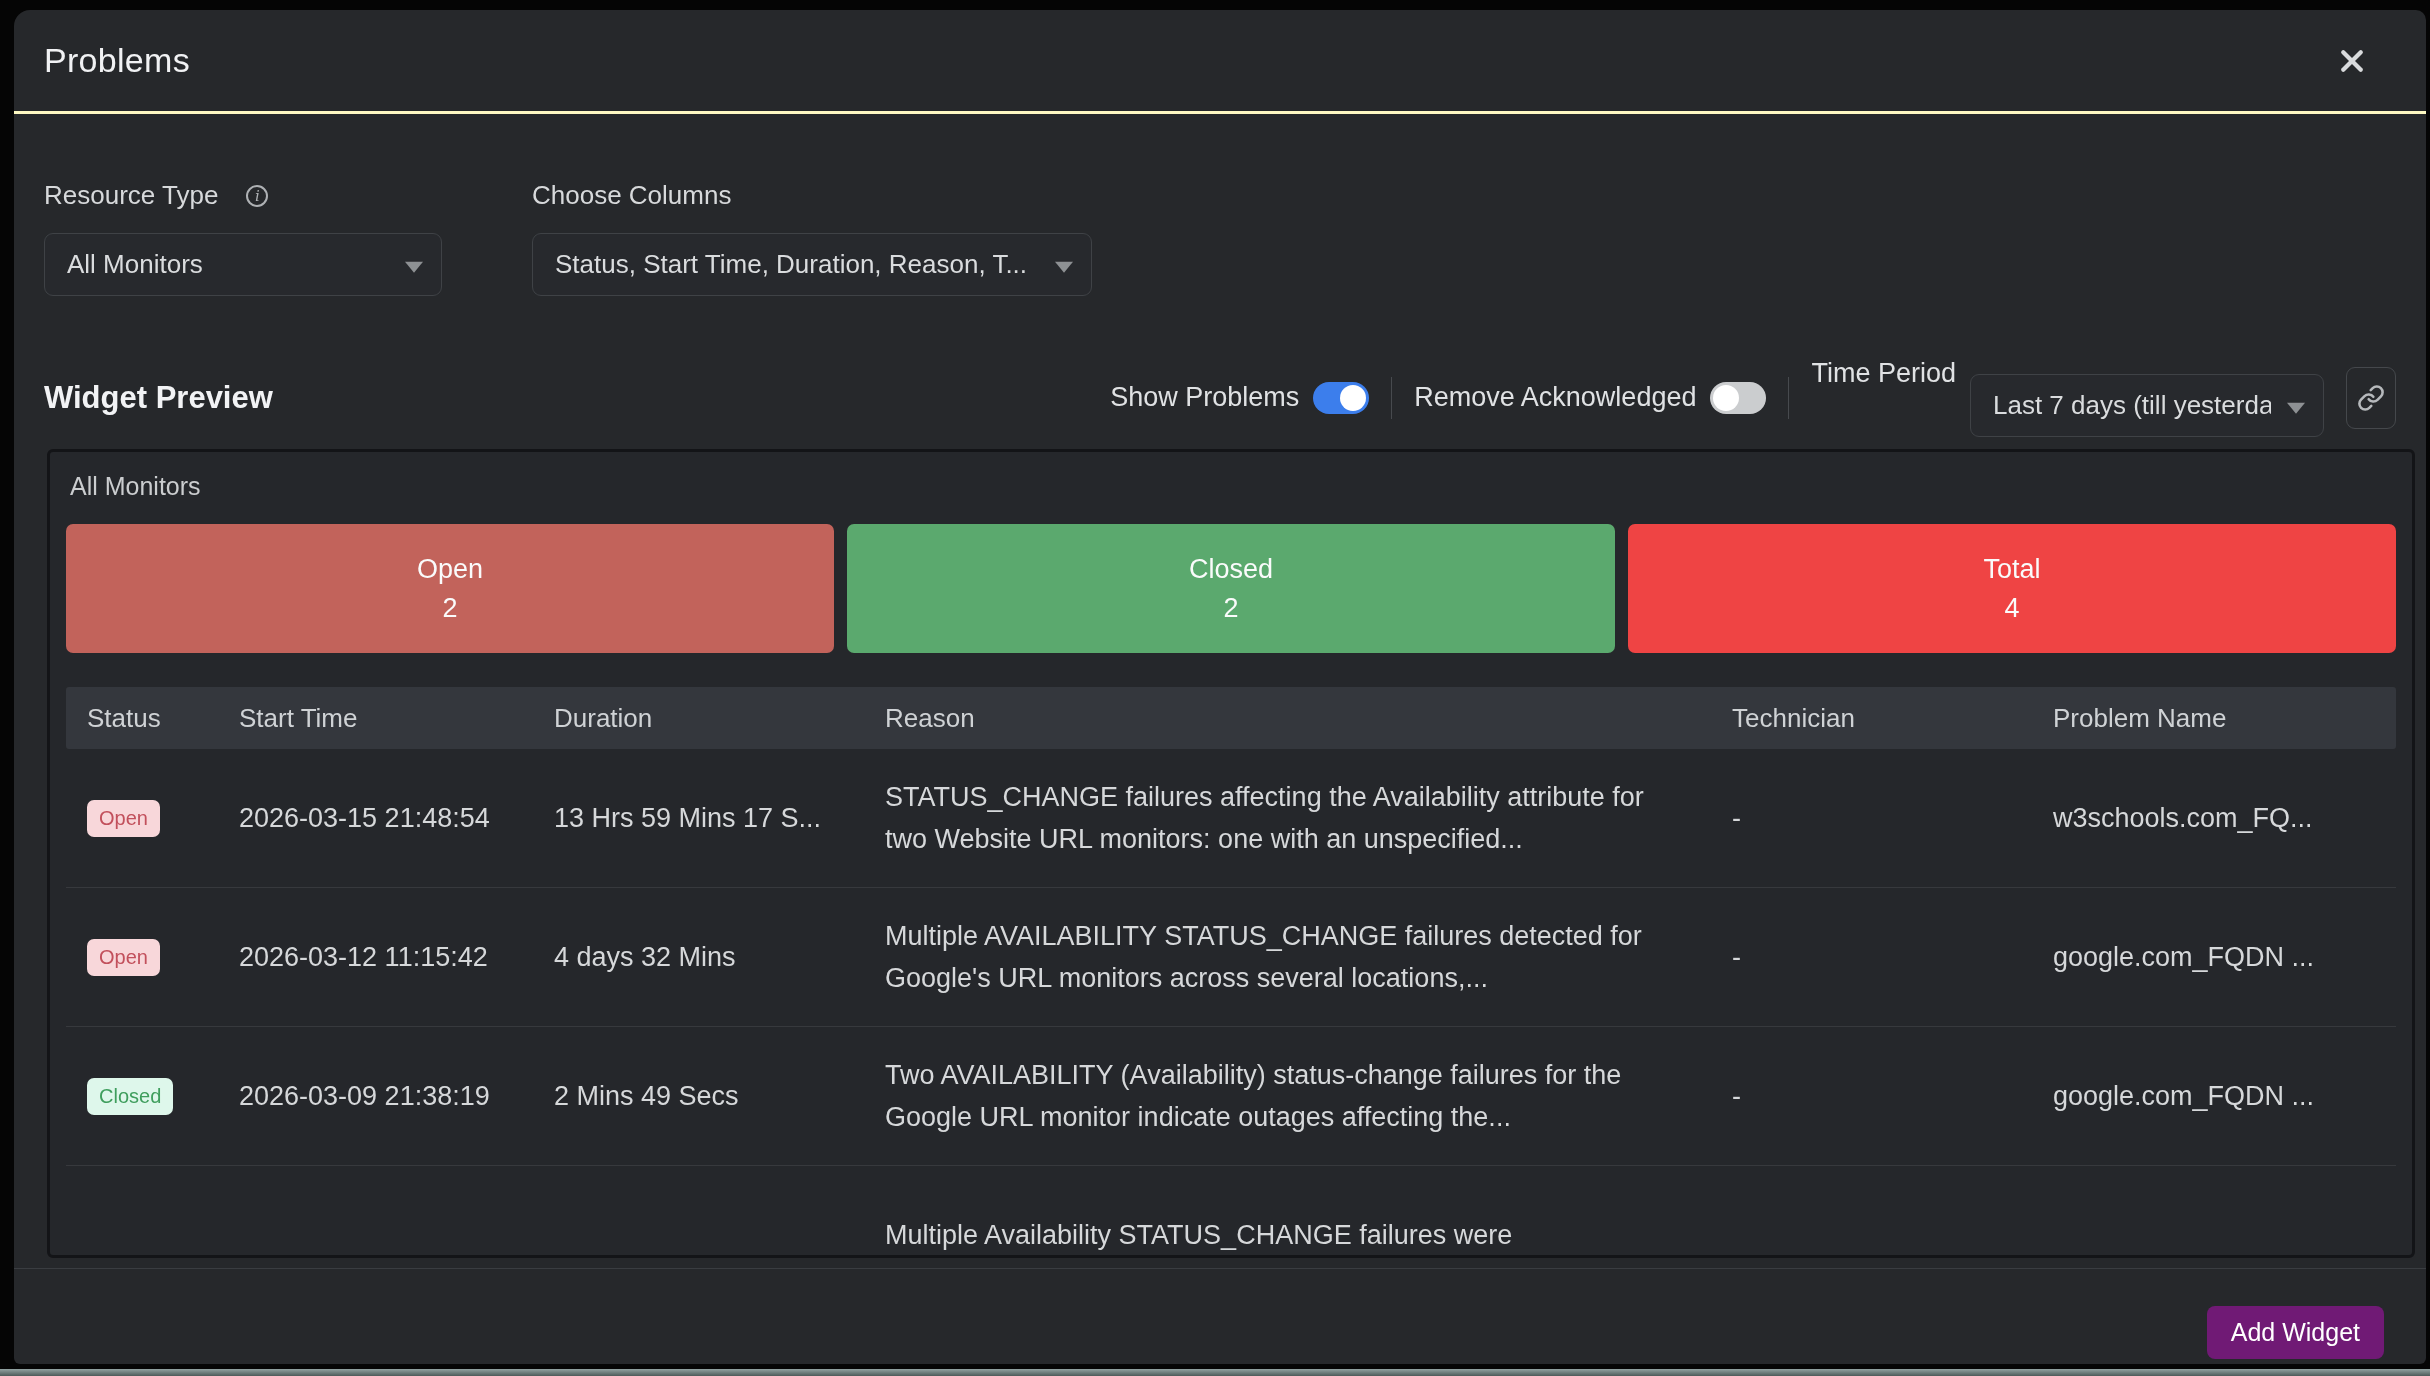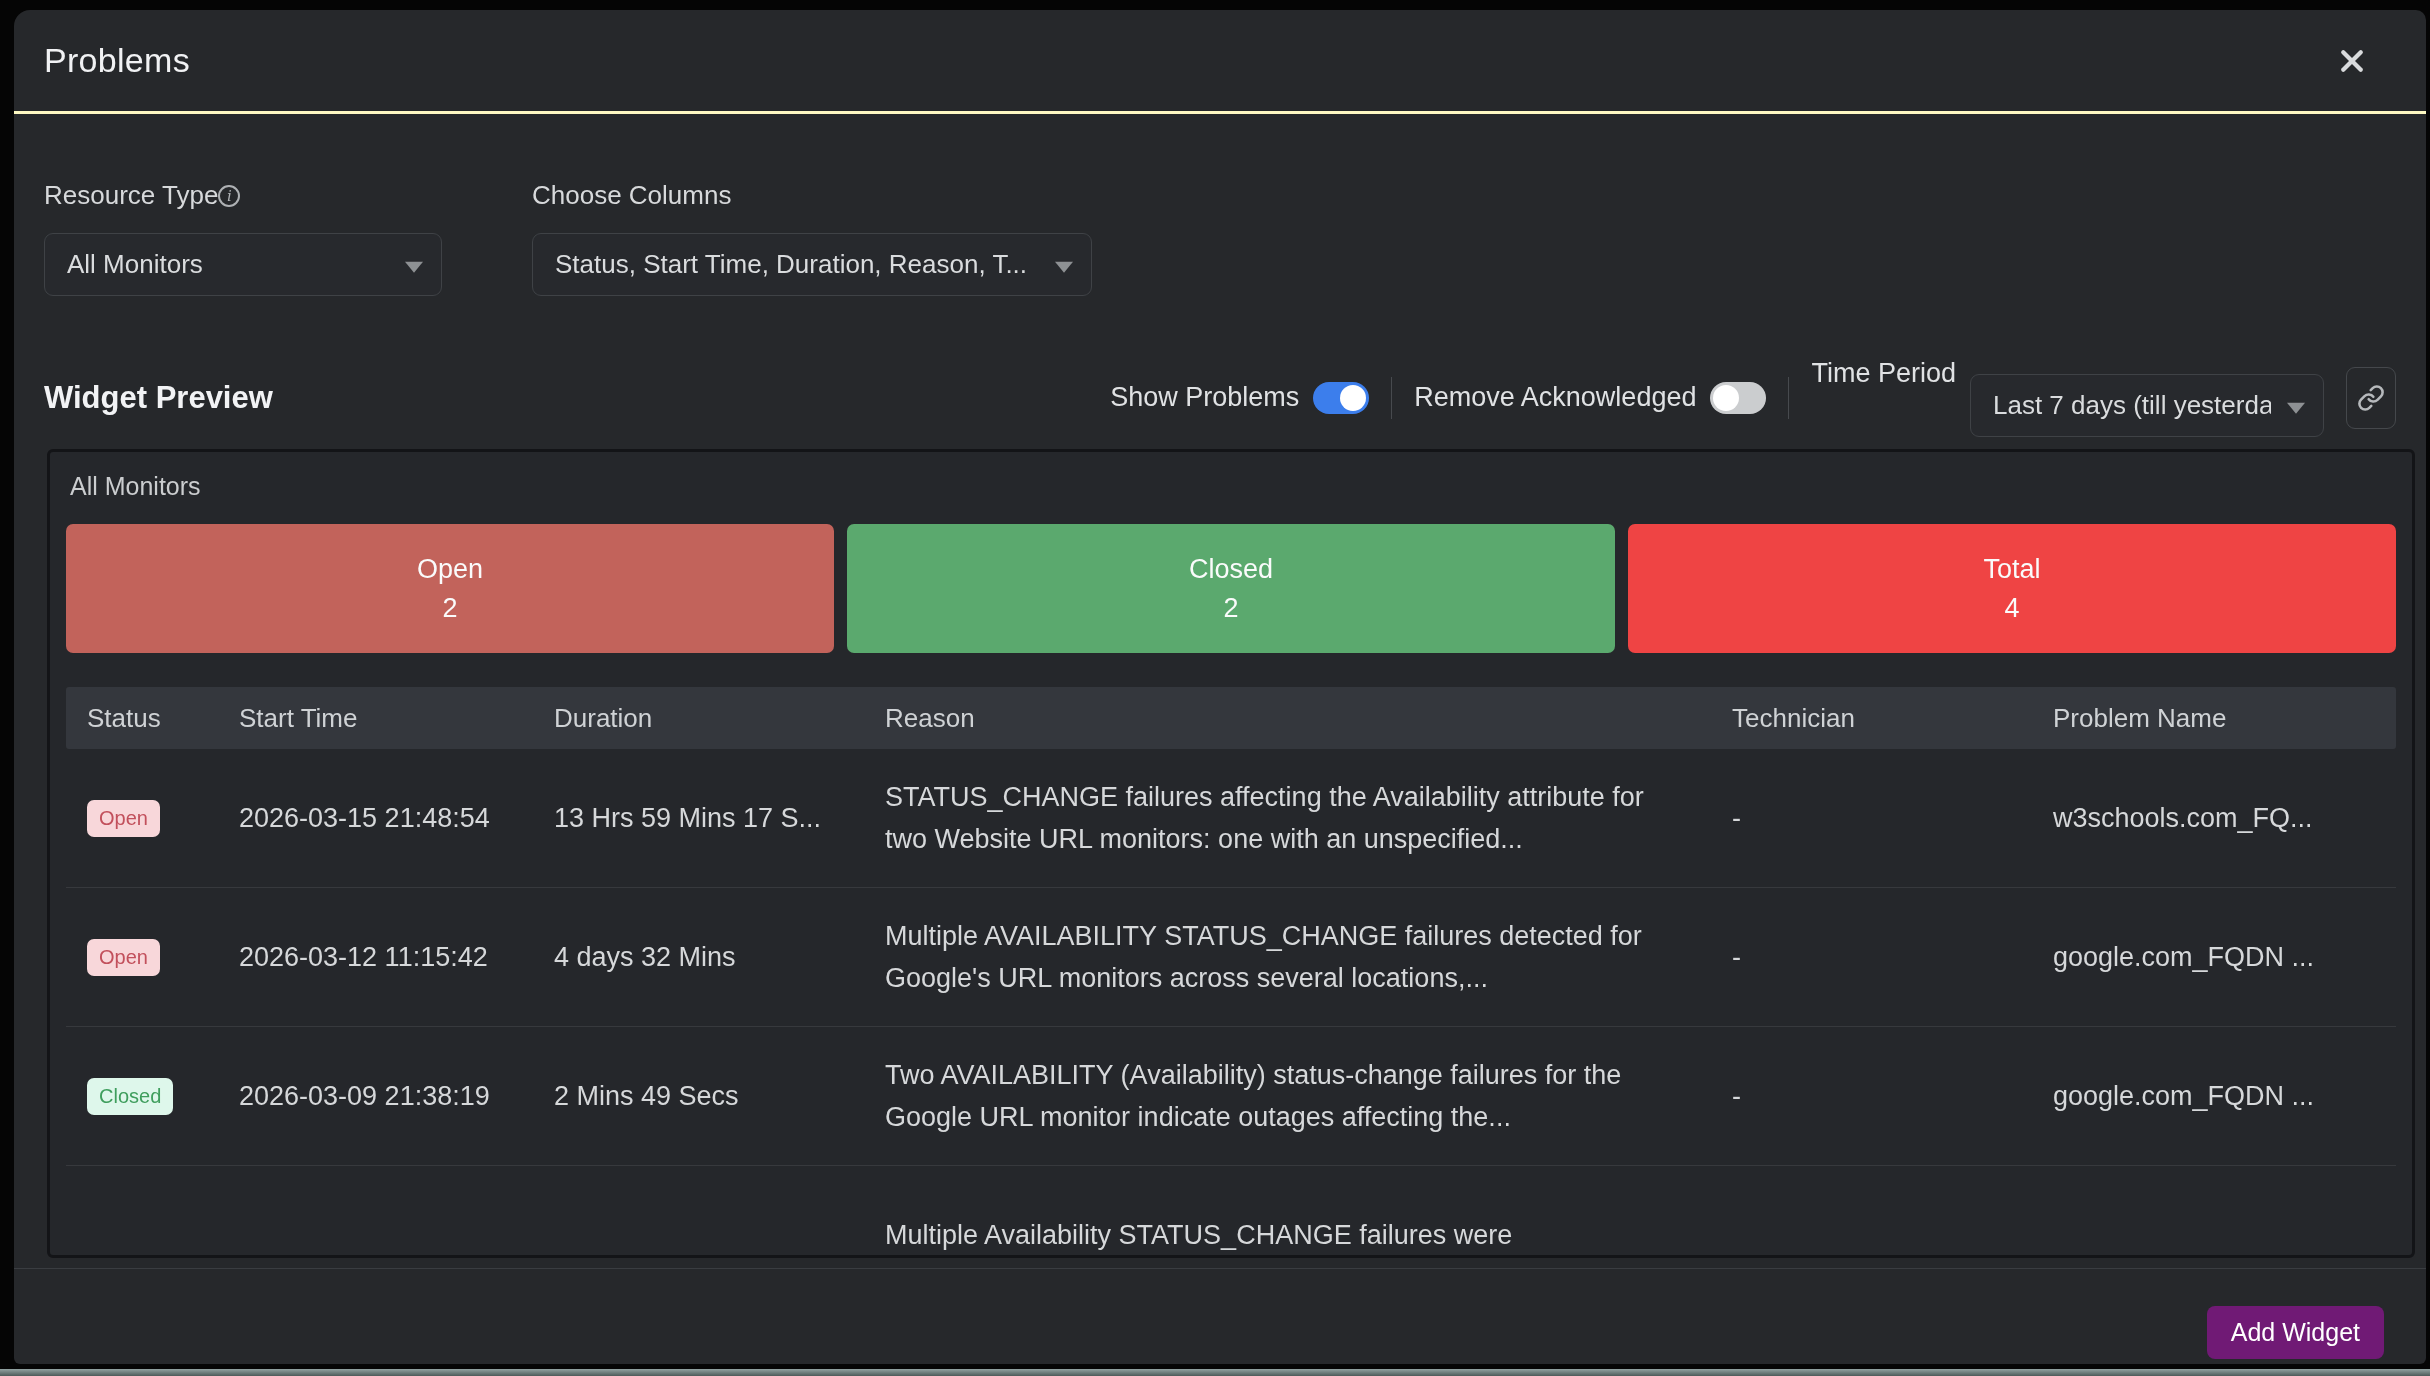--- a/index.html
+++ b/index.html
@@ -11,21 +11,21 @@
   
   .modal-header { height:104px; display:flex; align-items:center; justify-content:space-between;
                   padding:0 52px 0 30px; border-bottom:3px solid #fef9c3; }
   .modal-title { font-size:34px; font-weight:500; color:#F1F2F4; letter-spacing:.3px; }
   .close-btn { width:44px; height:44px; display:flex; align-items:center; justify-content:center; cursor:pointer; }
 
   .modal-body { padding:0 30px; }
 
   
   .filters-row { display:flex; gap:90px; margin-top:66px; }
-  .filter-label { font-size:26px; color:#D7D9DB; display:flex; align-items:center; gap:0; }
+  .filter-label { font-size:26px; color:#D7D9DB; display:flex; align-items:center; gap:28px; }
   .info-icon { width:22px; height:22px; border:2px solid #AEB1B4; border-radius:50%;
                font-size:15px; color:#AEB1B4; display:inline-flex; align-items:center; justify-content:center;
                font-family:"DejaVu Serif", serif; font-style:italic; }
   .select { margin-top:22px; height:63px; background:#27292D; border:1px solid #3F4246; border-radius:9px;
             display:flex; align-items:center; padding:0 52px 0 22px; position:relative; cursor:pointer; }
   .select .sel-text { font-size:26px; color:#DADCDE; white-space:nowrap; overflow:hidden; }
   .caret { position:absolute; right:18px; top:50%; transform:translateY(-30%);
            width:0; height:0; border-left:9px solid transparent; border-right:9px solid transparent;
            border-top:11px solid #8E9194; }
   .sel-resource { width:398px; }

